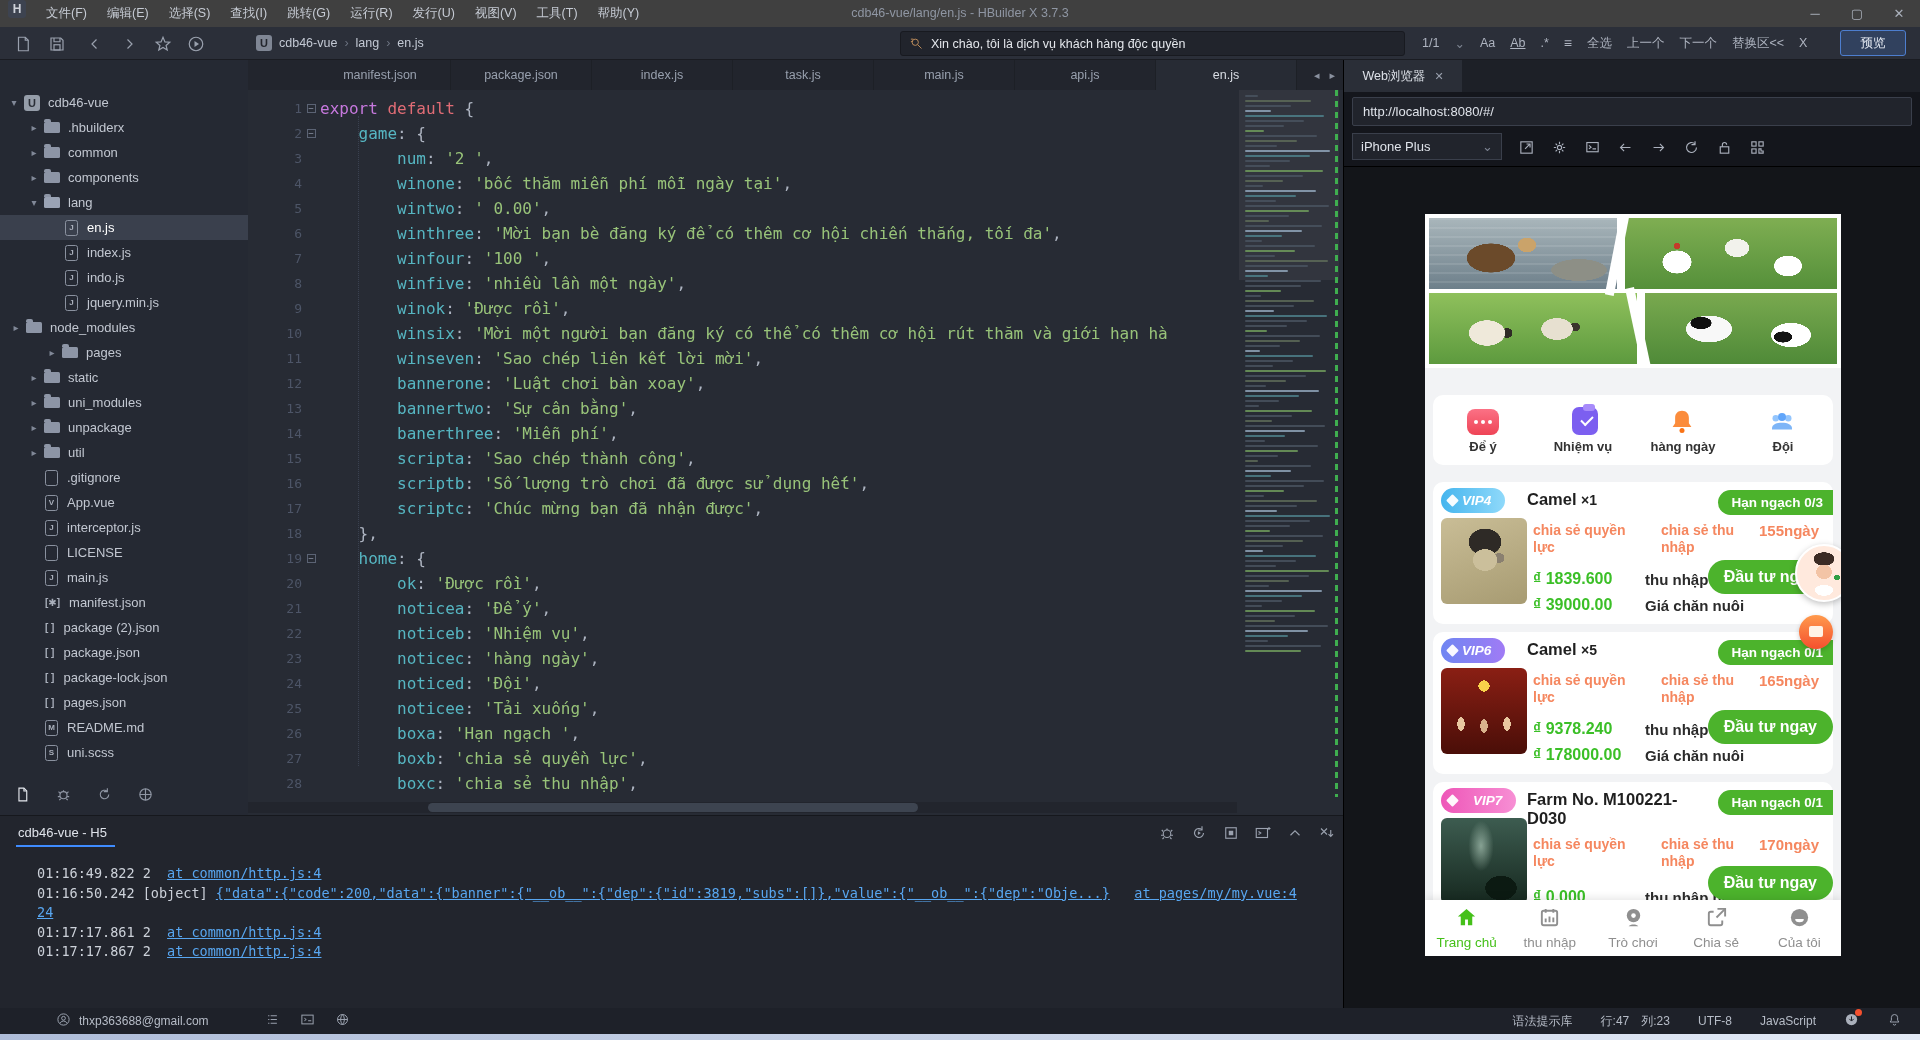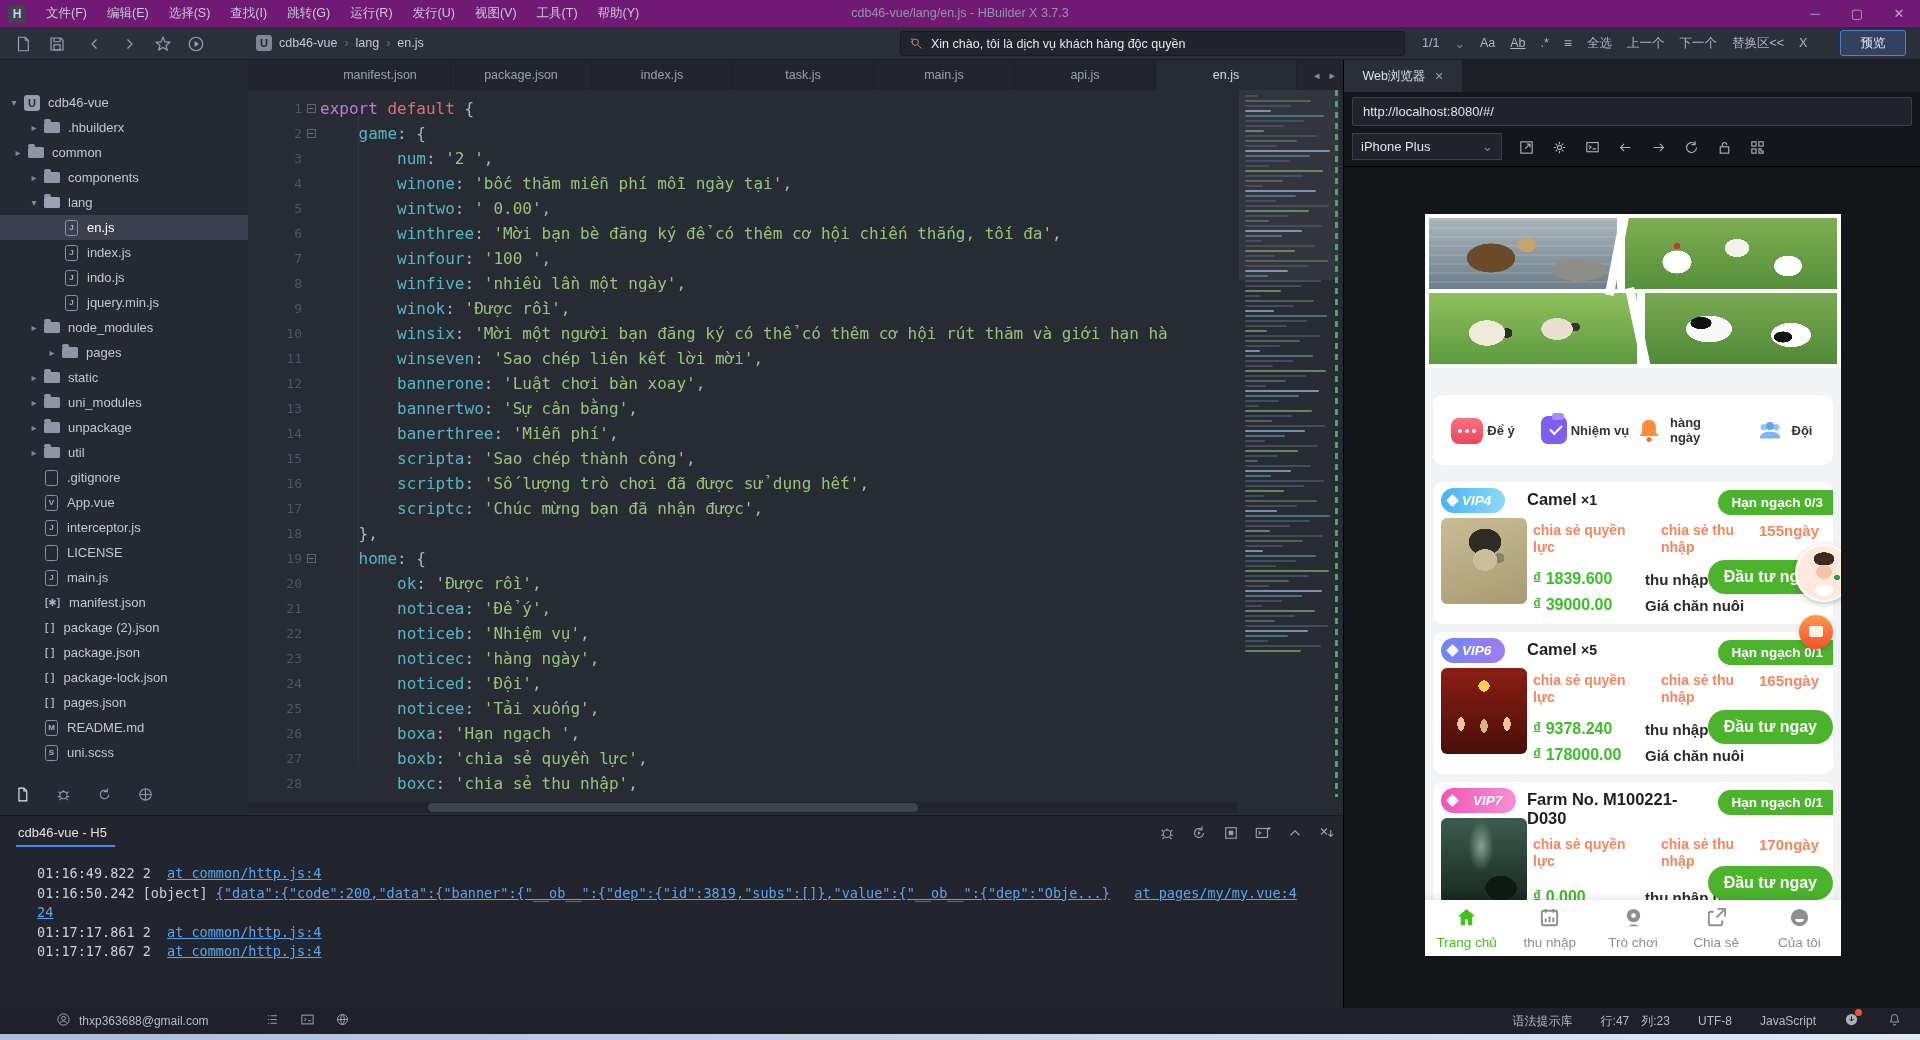--- a/index.html
+++ b/index.html
@@ -1,21 +1,21 @@
 <!DOCTYPE html>
 <html><head>
 <meta charset="utf-8">
 <style>
   * { margin:0; padding:0; box-sizing:border-box; }
   html,body { width:1920px; height:1040px; overflow:hidden; background:#16181e;
     font-family:"Liberation Sans","DejaVu Sans",sans-serif; }
   #root { position:relative; width:1920px; height:1040px; }
 
   
-  #titlebar { position:absolute; left:0; top:0; width:1920px; height:27px; background:#701a75; display:flex; align-items:center; z-index:30; }
+  #titlebar { position:absolute; left:0; top:0; width:1920px; height:27px; background:#404040; display:flex; z-index:30; }
   #hx-logo { width:18px; height:18px; margin:0 10px 0 8px; background:#3d4350; border-radius:3px; color:#cfd3db; font-weight:bold; font-size:12px; text-align:center; line-height:18px; }
   #hx-logo::before { content:"H"; }
   #menubar { display:flex; }
   .menu-item { padding:0 10px; font-size:12.5px; color:#c6cbd4; line-height:27px; white-space:nowrap; }
   #win-title { position:absolute; left:500px; right:500px; text-align:center; color:#8f96a3; font-size:12.5px; line-height:27px; }
   #win-controls { position:absolute; right:0; top:0; display:flex; }
   .win-btn { width:42px; height:27px; color:#aab0bb; font-size:13px; display:flex; align-items:center; justify-content:center; }
   .i-min::before{content:"─";} .i-max::before{content:"▢";} .i-close::before{content:"✕";}
 
   
@@ -139,21 +139,21 @@
   .ph-cows { left:220px; top:79px; width:192px; height:71px;
     background: radial-gradient(26px 15px at 56px 30px,#101010 40%,transparent 41%),
       radial-gradient(38px 22px at 64px 36px,#f8f8f8 60%,transparent 61%),
       radial-gradient(22px 13px at 138px 44px,#141414 42%,transparent 43%),
       radial-gradient(33px 20px at 146px 42px,#ffffff 60%,transparent 61%),
       linear-gradient(180deg,#79a94f,#4f8a38); }
   .sepA { position:absolute; left:188px; top:-4px; width:9px; height:86px; background:#fff; transform:rotate(11deg); }
   .sepB { position:absolute; left:209px; top:73px; width:9px; height:86px; background:#fff; transform:rotate(-12deg); }
 
   #notice-card { position:absolute; left:8px; top:181px; width:400px; height:70px; background:#fff; border-radius:10px; display:flex; }
-  .notice { flex:1; display:flex; flex-direction:row; align-items:center; justify-content:center; gap:4px; }
+  .notice { flex:1; display:flex; flex-direction:column; align-items:center; justify-content:center; gap:4px; }
   .notice-label { font-size:13px; font-weight:bold; color:#333; }
   .nicon { width:34px; height:28px; position:relative; }
   .nicon-notice { background:linear-gradient(180deg,#fb7185,#ee4456); border-radius:8px; width:32px; height:26px; margin-top:2px; }
   .nicon-notice::after { content:""; position:absolute; left:7px; top:11px; width:4px; height:4px; border-radius:50%; background:#fff; box-shadow:7px 0 0 #fff, 14px 0 0 #fff; }
   .nicon-task { background:#7c5ff0; border-radius:7px; width:26px; height:28px; margin-left:4px; }
   .nicon-task::before { content:""; position:absolute; left:11px; top:-3px; width:12px; height:7px; background:#a78bfa; border-radius:3px; }
   .nicon-task::after { content:""; position:absolute; left:9px; top:9px; width:10px; height:5px; border-left:2.5px solid #fff; border-bottom:2.5px solid #fff; transform:rotate(-45deg); }
   .nicon svg { width:32px; height:30px; }
 
   .vipcard { position:absolute; left:8px; width:400px; height:142px; background:#fff; border-radius:10px; }
@@ -307,21 +307,21 @@
         <div class="trow" style="padding-left: 6px;">
           <span class="chev chev-open"></span>
           <span class="proj-ico"></span>
           <span class="tlabel">cdb46-vue</span>
         </div>
         <div class="trow" style="padding-left: 26px;">
           <span class="chev chev-closed"></span>
           <span class="fldr"></span>
           <span class="tlabel">.hbuilderx</span>
         </div>
-        <div class="trow" style="padding-left: 10px;">
+        <div class="trow" style="padding-left: 26px;">
           <span class="chev chev-closed"></span>
           <span class="fldr"></span>
           <span class="tlabel">common</span>
         </div>
         <div class="trow" style="padding-left: 26px;">
           <span class="chev chev-closed"></span>
           <span class="fldr"></span>
           <span class="tlabel">components</span>
         </div>
         <div class="trow" style="padding-left: 26px;">
@@ -342,21 +342,21 @@
         <div class="trow" style="padding-left: 46px;">
           <span class="chev "></span>
           <span class="fico fico-js"></span>
           <span class="tlabel">indo.js</span>
         </div>
         <div class="trow" style="padding-left: 46px;">
           <span class="chev "></span>
           <span class="fico fico-js"></span>
           <span class="tlabel">jquery.min.js</span>
         </div>
-        <div class="trow" style="padding-left: 26px;">
+        <div class="trow" style="padding-left: 8px;">
           <span class="chev chev-closed"></span>
           <span class="fldr"></span>
           <span class="tlabel">node_modules</span>
         </div>
         <div class="trow" style="padding-left: 44px;">
           <span class="chev chev-closed"></span>
           <span class="fldr"></span>
           <span class="tlabel">pages</span>
         </div>
         <div class="trow" style="padding-left: 26px;">

